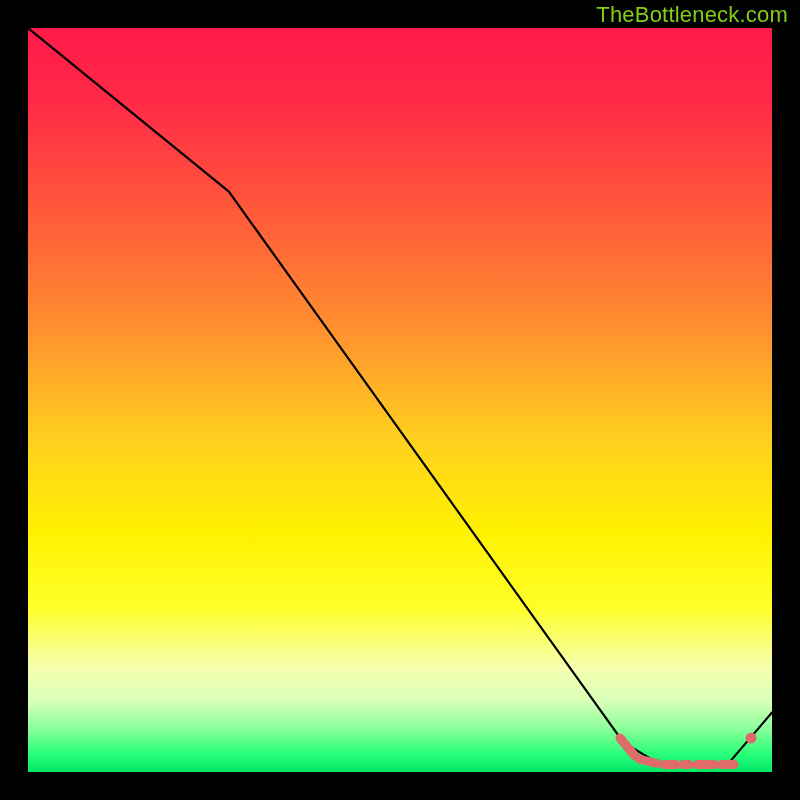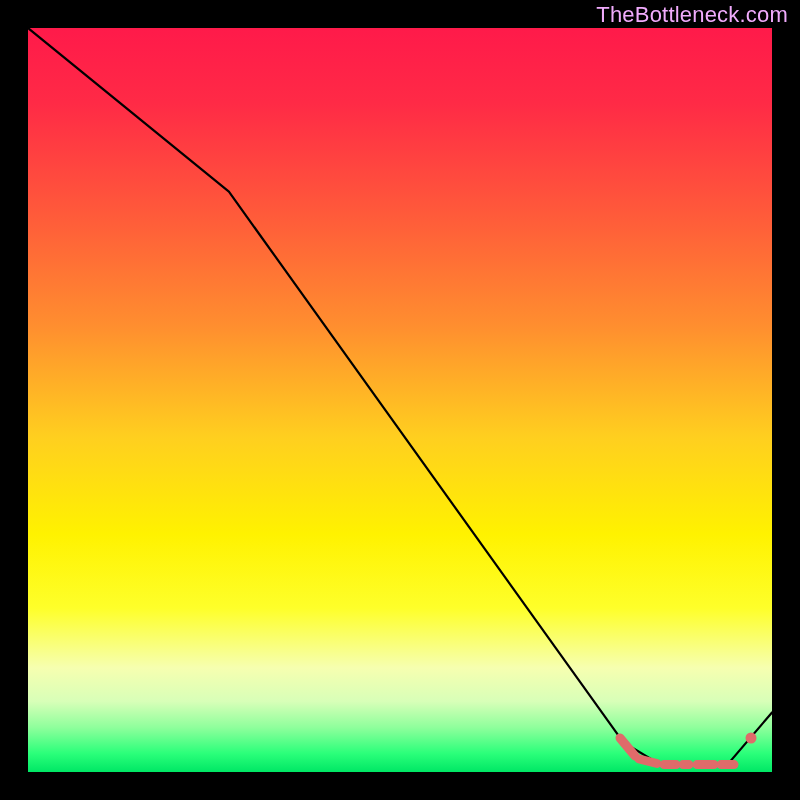--- a/index.html
+++ b/index.html
@@ -15,21 +15,21 @@
     position: absolute;
     top: 0; left: 0;
     width: 800px;
     height: 800px;
     background: #000;
   }
   .watermark {
     position: absolute;
     top: 2px;
     right: 12px;
-    color: #f0abfc;
+    color: #84cc16;
     font-size: 22px;
     font-weight: 500;
     letter-spacing: 0.2px;
   }
   .plot {
     position: absolute;
     top: 28px;
     left: 28px;
     width: 744px;
     height: 744px;

